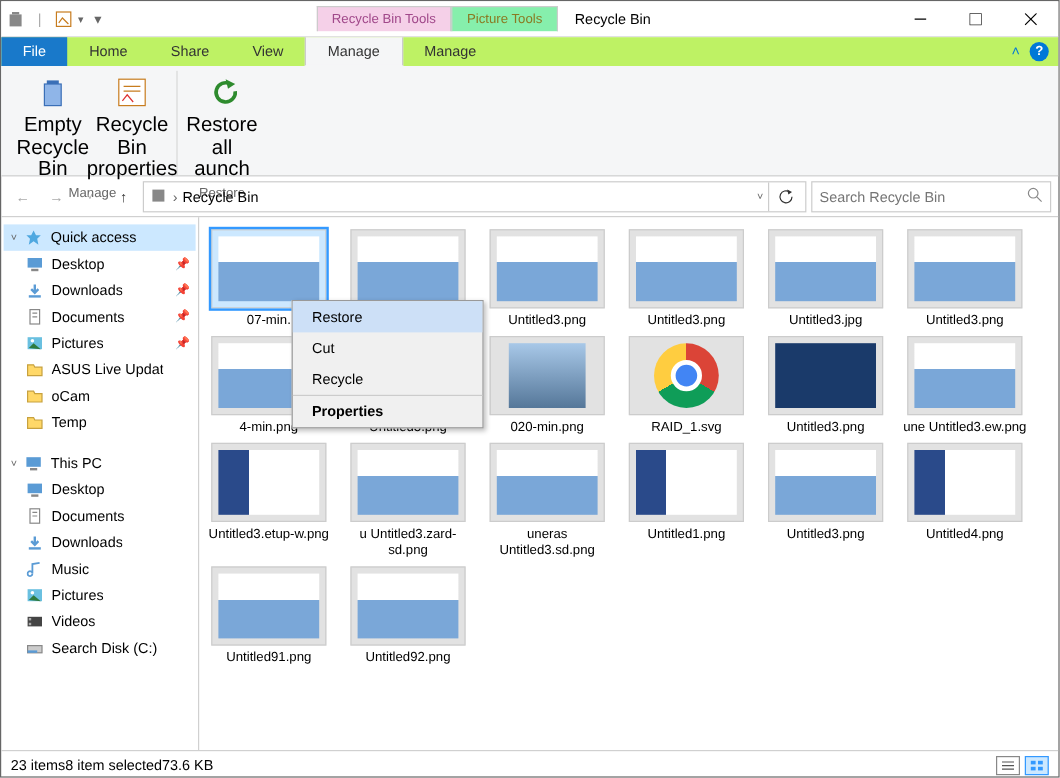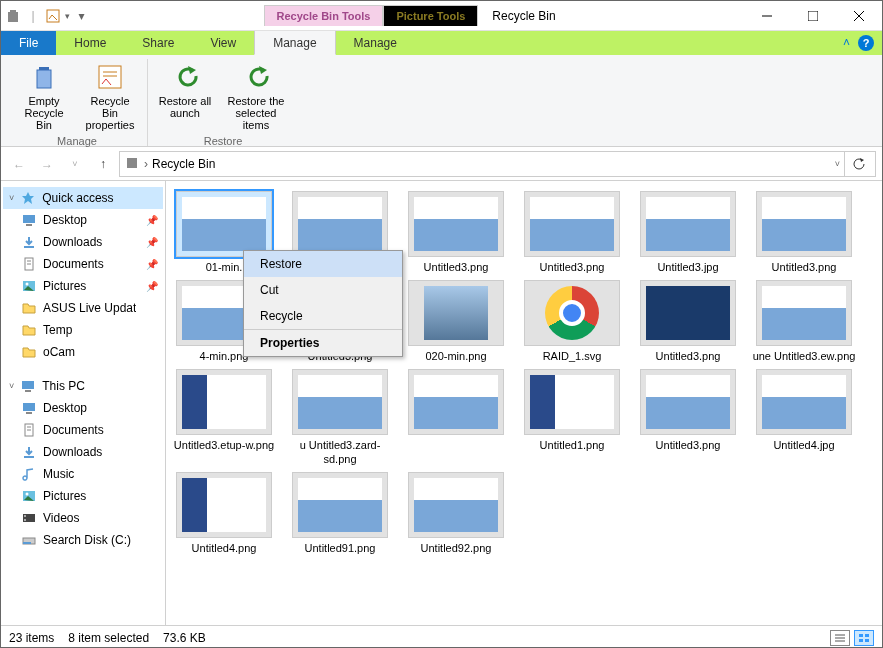--- a/index.html
+++ b/index.html
@@ -1,40 +1,40 @@
 <!DOCTYPE html>
 <html><head>
 <meta charset="utf-8">
 <style>
 * { box-sizing: border-box; margin: 0; padding: 0; font-family: "Segoe UI", Tahoma, sans-serif; font-size: 12px; }
 body { background: #fff; width: 883px; height: 648px; overflow: hidden; border: 1px solid #666; }
 .titlebar { height: 30px; display: flex; align-items: center; background: #fff; border-bottom: 1px solid #e1e1e1; }
 .titlebar-left { display: flex; align-items: center; padding: 0 4px; gap: 4px; }
 .qat-icon { width: 16px; height: 16px; display: inline-flex; align-items: center; justify-content: center; }
 .titlebar-tabs { display: flex; margin-left: 170px; }
-.titlebar-tab { padding: 4px 12px; font-size: 11px; border: 1px solid #ccc; border-bottom: none; font-weight: bold; }
+.titlebar-tab { padding: 4px 12px; font-size: 11px; border: 1px solid #ccc; border-bottom: none; }
 .ttab-pink { background: #f5d0e8; color: #a0488a; }
-.ttab-yellow { background: #000000; color: #8a7a22; }
+.ttab-yellow { background: #86efac; color: #8a7a22; }
 .titlebar-title { margin-left: 14px; font-size: 12px; }
 .win-controls { margin-left: auto; display: flex; }
 .win-btn { width: 46px; height: 30px; display: flex; align-items: center; justify-content: center; }
 
 .menubar { height: 24px; display: flex; align-items: stretch; background: #bef264; position: relative; }
 .menu-file { background: #1979ca; color: #fff; padding: 4px 18px; display: flex; align-items: center; font-size: 12px; }
 .menu-item { padding: 4px 18px; display: flex; align-items: center; font-size: 12px; color: #333; }
 .menu-item.active { border: 1px solid #ccc; border-bottom: 1px solid #f5f6f7; background: #f5f6f7; border-top: none; }
 .menubar-right { margin-left: auto; display: flex; align-items: center; padding-right: 8px; gap: 8px; }
 .help-icon { width: 16px; height: 16px; background: #0078d7; border-radius: 50%; color: #fff; display: flex; align-items: center; justify-content: center; font-size: 11px; font-weight: bold; }
 
 .ribbon { height: 92px; background: #f5f6f7; display: flex; border-bottom: 1px solid #d0d0d0; padding: 4px 6px 0; }
 .rib-group { display: flex; flex-direction: column; align-items: center; padding: 0 6px; border-right: 1px solid #d8d8d8; }
 .rib-buttons { display: flex; gap: 4px; }
 .rib-btn { display: flex; flex-direction: column; align-items: center; width: 62px; text-align: center; padding: 2px; }
 .rib-btn-icon { width: 32px; height: 32px; display: flex; align-items: center; justify-content: center; }
-.rib-btn-label { font-size: 11px; line-height: 1.1; margin-top: 2px; }
+.rib-btn-label { font-size: 17px; line-height: 1.1; margin-top: 2px; }
 .rib-group-label { font-size: 11px; color: #666; margin-top: auto; padding: 2px 0; text-align: center; width: 100%; }
 
 .navbar { height: 34px; display: flex; align-items: center; padding: 3px 6px; gap: 4px; border-bottom: 1px solid #d0d0d0; }
 .nav-arrow { width: 24px; height: 24px; display: flex; align-items: center; justify-content: center; color: #aaa; }
 .addr { flex: 1; height: 26px; border: 1px solid #ccc; display: flex; align-items: center; padding: 0 4px; gap: 4px; }
 .addr-refresh { border-left: 1px solid #ccc; padding: 0 6px; height: 100%; display: flex; align-items: center; }
 .search { width: 200px; height: 26px; border: 1px solid #ccc; display: flex; align-items: center; padding: 0 6px; color: #888; }
 .search input { border: none; outline: none; flex: 1; font-size: 12px; color: #888; background: transparent; }
 
 .body { display: flex; height: 444px; }
@@ -55,21 +55,21 @@
 .thumb-inner { width: 84px; height: 54px; background: linear-gradient(#fff 0 40%, #7aa7d8 40% 100%); }
 .thumb-dark { width: 84px; height: 54px; background: #1a3a6a; }
 .thumb-chrome { width: 54px; height: 54px; border-radius: 50%; background: conic-gradient(#db4437 0 120deg, #0f9d58 120deg 240deg, #ffcd40 240deg 360deg); position: relative; }
 .thumb-chrome::after { content: ""; position: absolute; inset: 14px; border-radius: 50%; background: #4285f4; border: 4px solid #fff; }
 
 .ctx-menu { position: absolute; left: 243px; top: 250px; width: 160px; background: #f0f0f0; border: 1px solid #999; box-shadow: 2px 2px 4px rgba(0,0,0,.25); z-index: 50; }
 .ctx-item { padding: 6px 16px; font-size: 12px; }
 .ctx-item.hl { background: #cde0f7; }
 .ctx-item.bold { font-weight: bold; border-top: 1px solid #ccc; }
 
-.statusbar { height: 24px; border-top: 1px solid #d0d0d0; display: flex; align-items: center; padding: 0 8px; font-size: 11px; gap: 14px; }
+.statusbar { height: 24px; border-top: 1px solid #d0d0d0; display: flex; align-items: center; padding: 0 8px; font-size: 11px; }
 .status-right { margin-left: auto; display: flex; gap: 4px; }
 .view-btn { width: 20px; height: 16px; border: 1px solid #888; display:flex; align-items:center; justify-content:center; }
 .view-btn.active { background: #cce8ff; border-color:#3399ff;}
 </style>
 </head>
 <body>
 
 <div class="titlebar">
   <div class="titlebar-left">
     <span class="qat-icon">
@@ -155,29 +155,20 @@
   <div class="rib-group" style="border-right:none">
     <div class="rib-buttons">
       <div class="rib-btn">
         <div class="rib-btn-icon">
             <svg width="30" height="30">
               <path d="M22 8 a8 8 0 1 0 4 6" fill="none" stroke="#2e8b2e" stroke-width="3"></path>
               <polygon points="18,4 26,8 20,12" fill="#2e8b2e"></polygon>
             </svg>
           </div>
         <div class="rib-btn-label">Restore all aunch</div>
-      </div>
-      <div class="rib-btn" style="width:72px">
-        <div class="rib-btn-icon">
-            <svg width="30" height="30">
-              <path d="M22 8 a8 8 0 1 0 4 6" fill="none" stroke="#2e8b2e" stroke-width="3"></path>
-              <polygon points="18,4 26,8 20,12" fill="#2e8b2e"></polygon>
-            </svg>
-          </div>
-        <div class="rib-btn-label">Restore the selected items</div>
       </div>
     </div>
     <div class="rib-group-label">Restore</div>
   </div>
 </div>
 
 <div class="navbar">
   <div class="nav-arrow">←</div>
   <div class="nav-arrow">→</div>
   <div class="nav-arrow" style="font-size:9px">˅</div>
@@ -189,20 +180,27 @@
     <span style="color:#666">›</span>
     <span>Recycle Bin</span>
     <span style="margin-left:auto;color:#666;font-size:9px">˅</span>
     <span class="addr-refresh">
         <svg width="14" height="14">
           <path d="M11 3 a5 5 0 1 0 2 4" fill="none" stroke="#333"></path>
           <polygon points="9,1 13,3 10,5" fill="#333"></polygon>
         </svg>
       </span>
   </div>
+  <div class="search">
+    <input placeholder="Search Recycle Bin" style="">
+    <span><svg width="14" height="14">
+          <circle cx="6" cy="6" r="4" fill="none" stroke="#888"></circle>
+          <line x1="9" y1="9" x2="13" y2="13" stroke="#888"></line>
+        </svg></span>
+  </div>
 </div>
 
 <div class="body">
   <div class="sidebar">
     <div class="side-item top">
       <span style="color:#666;font-size:9px">˅</span>
       <span class="side-icon">
           <svg width="14" height="14">
             <polygon points="7,1 9,5 13,5 10,8 11,13 7,10 3,13 4,8 1,5 5,5" fill="#4fa8e0"></polygon>
           </svg>
@@ -259,29 +257,29 @@
             </svg>
           </span>
           <span class="side-label">ASUS Live Updat</span>
         </div>
         <div class="side-item">
           <span class="side-icon">
             <svg width="14" height="14">
               <path d="M1 3 h5 l1 2 h6 v7 h-12 z" fill="#ffd868" stroke="#c7a13e"></path>
             </svg>
           </span>
+          <span class="side-label">oCam</span>
+        </div>
+        <div class="side-item">
+          <span class="side-icon">
+            <svg width="14" height="14">
+              <path d="M1 3 h5 l1 2 h6 v7 h-12 z" fill="#ffd868" stroke="#c7a13e"></path>
+            </svg>
+          </span>
           <span class="side-label">Temp</span>
-        </div>
-        <div class="side-item">
-          <span class="side-icon">
-            <svg width="14" height="14">
-              <path d="M1 3 h5 l1 2 h6 v7 h-12 z" fill="#ffd868" stroke="#c7a13e"></path>
-            </svg>
-          </span>
-          <span class="side-label">oCam</span>
         </div>
       </div>
     <div class="side-item section">
       <span style="color:#666;font-size:9px">˅</span>
       <span class="side-icon">
           <svg width="14" height="14">
             <rect x="1" y="2" width="12" height="8" fill="#5a9bd5"></rect>
             <rect x="4" y="11" width="6" height="2" fill="#888"></rect>
           </svg>
         </span>
@@ -355,21 +353,21 @@
         </div>
       </div>
   </div>
 
   <div class="content">
     <div class="grid" id="grid">
         <div class="file-item selected">
           <div class="file-thumb">
             <div class="thumb-inner"></div>
           </div>
-          <div class="file-label">01-min.</div>
+          <div class="file-label">07-min.</div>
         </div>
         <div class="file-item">
           <div class="file-thumb">
             <div class="thumb-inner"></div>
           </div>
           <div class="file-label"></div>
         </div>
         <div class="file-item">
           <div class="file-thumb">
             <div class="thumb-inner"></div>
@@ -437,38 +435,33 @@
         <div class="file-item">
           <div class="file-thumb">
             <div class="thumb-inner"></div>
           </div>
           <div class="file-label">u  Untitled3.zard-sd.png</div>
         </div>
         <div class="file-item">
           <div class="file-thumb">
             <div class="thumb-inner"></div>
           </div>
+          <div class="file-label">uneras  Untitled3.sd.png</div>
         </div>
         <div class="file-item">
           <div class="file-thumb">
             <div style="width:84px;height:54px;background:linear-gradient(90deg,#2a4a8a 0 30%,#fff 30% 100%)"></div>
           </div>
           <div class="file-label">Untitled1.png</div>
         </div>
         <div class="file-item">
           <div class="file-thumb">
             <div class="thumb-inner"></div>
           </div>
           <div class="file-label">Untitled3.png</div>
-        </div>
-        <div class="file-item">
-          <div class="file-thumb">
-            <div class="thumb-inner"></div>
-          </div>
-          <div class="file-label">Untitled4.jpg</div>
         </div>
         <div class="file-item">
           <div class="file-thumb">
             <div style="width:84px;height:54px;background:linear-gradient(90deg,#2a4a8a 0 30%,#fff 30% 100%)"></div>
           </div>
           <div class="file-label">Untitled4.png</div>
         </div>
         <div class="file-item">
           <div class="file-thumb">
             <div class="thumb-inner"></div>

